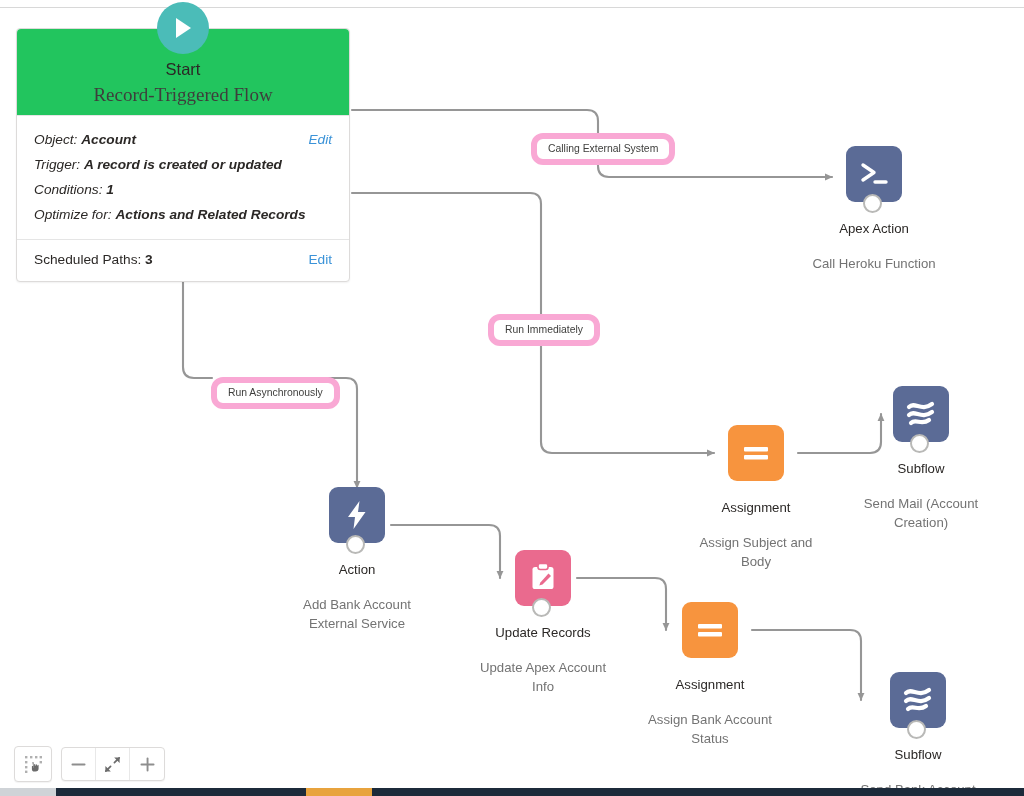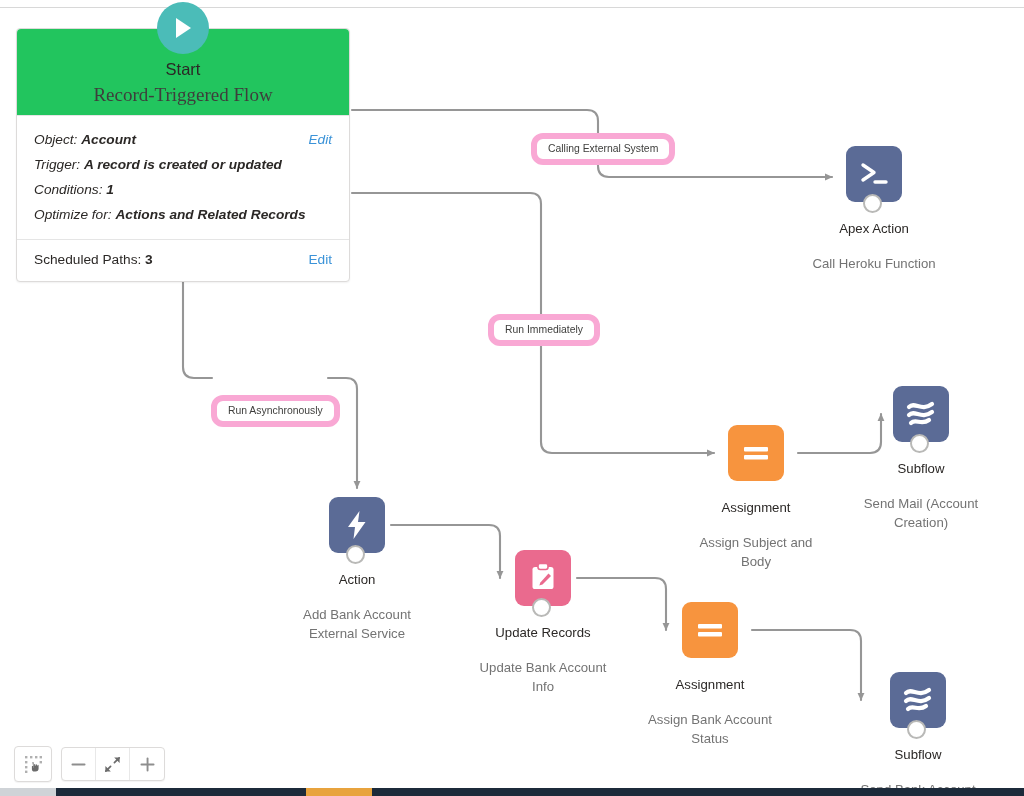--- a/index.html
+++ b/index.html
@@ -277,21 +277,21 @@
       <span>Scheduled Paths:</span>
       <b>3</b>
       <span class="edit-link">Edit</span>
     </div>
   </div>
 
   <div class="pill" style="left:531px; top:133px;">Calling External System</div>
 
   <div class="pill" style="left:488px; top:314px;">Run Immediately</div>
 
-  <div class="pill" style="left:211px; top:377px;margin-top:18px;">Run Asynchronously</div>
+  <div class="pill" style="left:211px; top:377px;">Run Asynchronously</div>
 
   <div class="node" style="left:804px; top:146px;">
     <div class="node-icon slate">
       <svg width="34" height="30" viewBox="0 0 34 30" aria-hidden="true">
         <path d="M6 6 L17 13.5 L6 21" fill="none" stroke="#ffffff" stroke-width="3.4" stroke-linecap="round" stroke-linejoin="round"></path>
         <line x1="18" y1="23" x2="29" y2="23" stroke="#ffffff" stroke-width="3.4" stroke-linecap="round"></line>
       </svg>
       <span class="badge-circle"></span>
     </div>
     <div class="node-title">Apex Action</div>
@@ -315,42 +315,42 @@
     <div class="node-icon orange">
       <svg width="32" height="24" viewBox="0 0 32 24" aria-hidden="true">
         <rect x="4" y="6" width="24" height="4.4" rx="1" fill="#ffffff"></rect>
         <rect x="4" y="14" width="24" height="4.4" rx="1" fill="#ffffff"></rect>
       </svg>
     </div>
     <div class="node-title">Assignment</div>
     <div class="node-sub">Assign Subject and Body</div>
   </div>
 
-  <div class="node" style="left:287px; top:497px;text-align:center;">
+  <div class="node" style="left:287px; top:487px;text-align:center;">
     <div class="node-icon slate">
       <svg width="26" height="32" viewBox="0 0 26 32" aria-hidden="true">
         <path d="M15.5 2 L4 18 L11 18 L9.5 30 L21.5 13 L14 13 Z" fill="#ffffff"></path>
       </svg>
       <span class="badge-circle"></span>
     </div>
     <div class="node-title">Action</div>
     <div class="node-sub">Add Bank Account External Service</div>
   </div>
 
   <div class="node" style="left:473px; top:550px;">
     <div class="node-icon pink">
       <svg width="32" height="34" viewBox="0 0 32 34" aria-hidden="true">
         <rect x="5.5" y="6" width="21" height="22" rx="2.6" fill="#ffffff"></rect>
         <rect x="11" y="2.5" width="10" height="6" rx="2.2" fill="#ffffff" stroke="#ea6a8e" stroke-width="1.6"></rect>
         <path d="M21.5 12.5 L24 15 L15.5 23.5 L12.3 24.6 L13.4 21.4 Z" fill="#ea6a8e"></path>
       </svg>
       <span class="badge-circle"></span>
     </div>
     <div class="node-title">Update Records</div>
-    <div class="node-sub">Update Bank Account Info</div>
+    <div class="node-sub">Update Apex Account Info</div>
   </div>
 
   <div class="node" style="left:640px; top:602px;">
     <div class="node-icon orange">
       <svg width="32" height="24" viewBox="0 0 32 24" aria-hidden="true">
         <rect x="4" y="6" width="24" height="4.4" rx="1" fill="#ffffff"></rect>
         <rect x="4" y="14" width="24" height="4.4" rx="1" fill="#ffffff"></rect>
       </svg>
     </div>
     <div class="node-title">Assignment</div>

